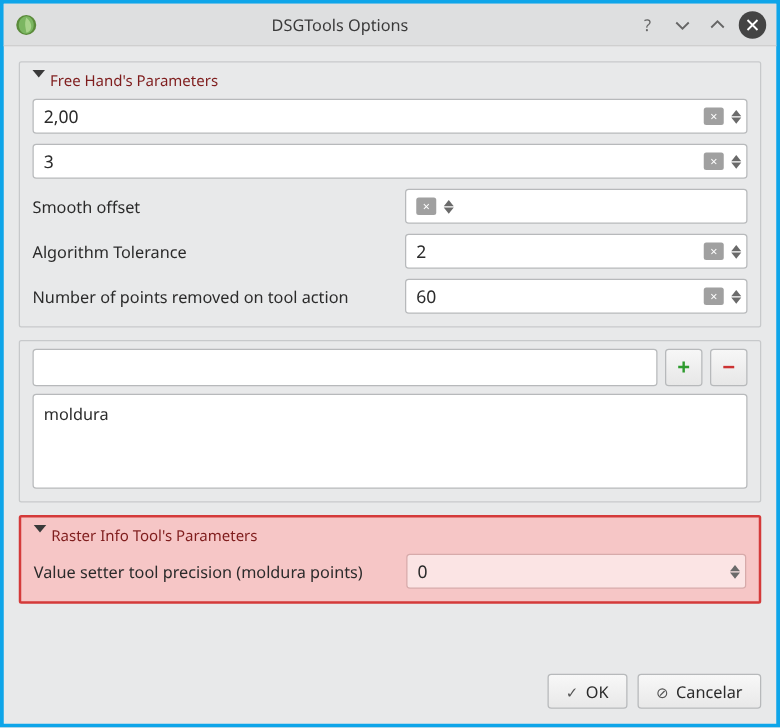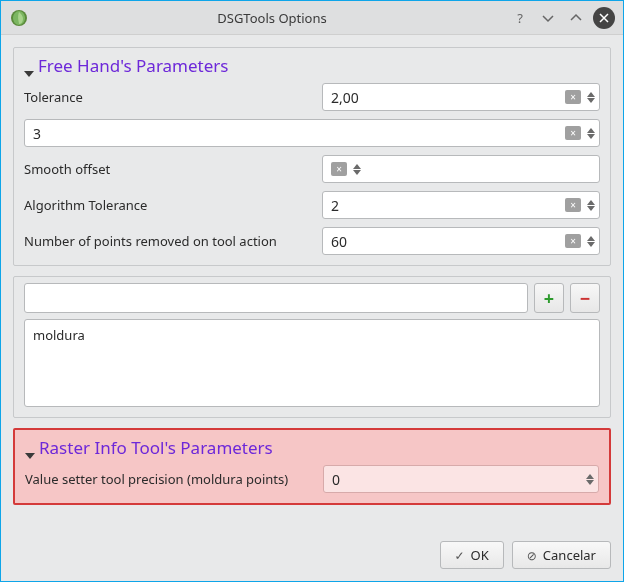--- a/index.html
+++ b/index.html
@@ -10,21 +10,21 @@
     font-family: "Noto Sans", "Segoe UI", Arial, sans-serif;
     font-size: 13px;
     color: #2b2b2b;
     background: #e8e9ea;
     overflow: hidden;
   }
   .window {
     width: 624px;
     height: 582px;
     background: #e8e9ea;
-    border: 1px solid #0ea5e9;
+    border: 3px solid #0ea5e9;
     display: flex;
     flex-direction: column;
   }
   .titlebar {
     height: 34px;
     background: #dedfe0;
     display: flex;
     align-items: center;
     padding: 0 8px;
     border-bottom: 1px solid #cfcfcf;
@@ -60,25 +60,25 @@
     gap: 10px;
   }
   .group {
     border: 1px solid #c7c9cb;
     background: #e8e9ea;
     border-radius: 2px;
     padding: 6px 10px 10px 10px;
   }
   .group-header {
     display: flex;
-    align-items: flex-end;
+    align-items: flex-start;
     gap: 4px;
     margin-bottom: 6px;
-    font-size: 17px;
-    color: #6d28d9;
+    font-size: 12px;
+    color: #7f1d1d;
   }
   .disclosure {
     width: 0; height: 0;
     border-left: 5px solid transparent;
     border-right: 5px solid transparent;
     border-top: 6px solid #3a3a3a;
   }
   .fields {
     display: flex;
     flex-direction: column;
@@ -145,21 +145,21 @@
     width: 30px; height: 30px;
     background: linear-gradient(#f7f7f7, #e7e7e7);
     border: 1px solid #b7b9bb;
     border-radius: 3px;
     display: flex; align-items: center; justify-content: center;
     font-weight: bold; font-size: 18px;
   }
   .sqbtn.plus { color: #2e9b2e; }
   .sqbtn.minus { color: #c33; }
   .listbox {
-    height: 88px;
+    height: 76px;
     background: #fff;
     border: 1px solid #b7b9bb;
     border-radius: 3px;
     padding: 6px 8px;
     font-size: 13px;
     color: #2b2b2b;
   }
   .group.highlight {
     border: 2px solid #d43a3a;
     background: #f6c6c6;
@@ -222,21 +222,20 @@
   <div class="content">
 
     <div class="group">
       <div class="group-header">
         <div class="disclosure"></div>
         <span>Free Hand's Parameters</span>
       </div>
       <div class="fields">
 
         <div class="row">
-          <div class="label">Tolerance</div>
           <div class="spinbox">
             <div class="value">2,00</div>
             <div class="clearbtn">×</div>
             <div class="spinner">
               <div class="arrow-up"></div>
               <div class="arrow-down"></div>
             </div>
           </div>
         </div>
 

